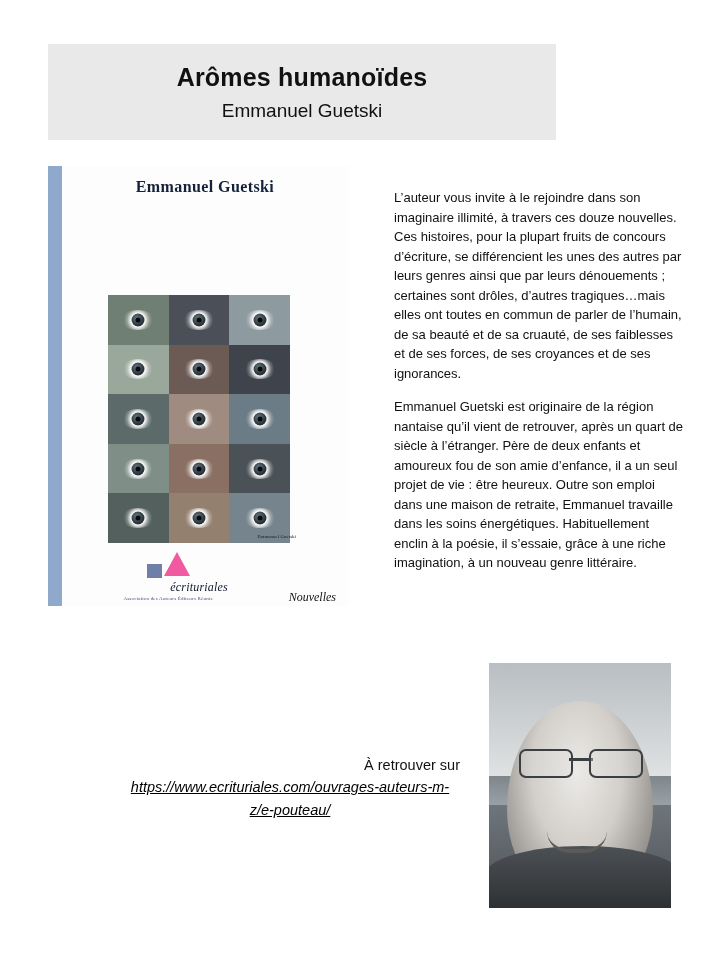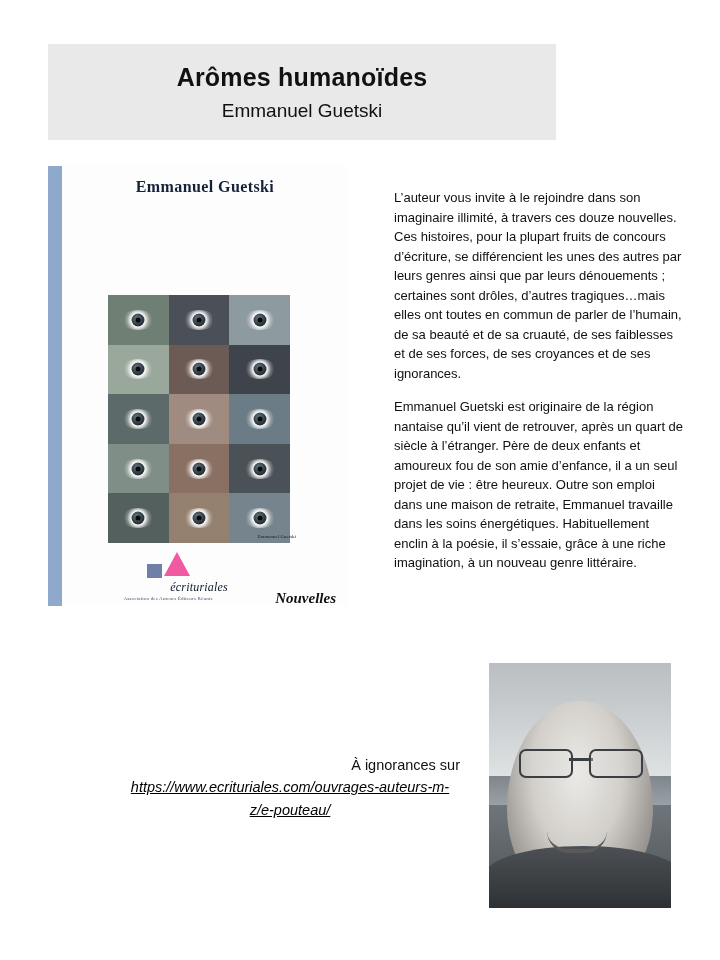--- a/index.html
+++ b/index.html
@@ -186,23 +186,23 @@
     font-size: 5px;
     color: #44506e;
     letter-spacing: 0.2px;
     margin-top: 1px;
   }
   .cover-genre {
     position: absolute;
     right: 12px;
     top: 424px;
     font-family: "Liberation Serif", serif;
-    font-size: 15px;
+    font-size: 12px;
     font-style: italic;
-    font-weight: bold;
+    font-weight: normal;
     color: #111111;
   }
   .cover-art-credit {
     position: absolute;
     right: 52px;
     top: 368px;
     font-family: "Liberation Serif", serif;
     font-size: 5px;
     color: #1b1b1b;
   }
@@ -430,21 +430,21 @@
     <div class="cover-genre">Nouvelles</div>
   </div>
 </div>
 
 <div class="desc">
   <p>L’auteur vous invite à le rejoindre dans son imaginaire illimité, à travers ces douze nouvelles. Ces histoires, pour la plupart fruits de concours d’écriture, se différencient les unes des autres par leurs genres ainsi que par leurs dénouements ; certaines sont drôles, d’autres tragiques…mais elles ont toutes en commun de parler de l’humain, de sa beauté et de sa cruauté, de ses faiblesses et de ses forces, de ses croyances et de ses ignorances.</p>
   <p>Emmanuel Guetski est originaire de la région nantaise qu’il vient de retrouver, après un quart de siècle à l’étranger. Père de deux enfants et amoureux fou de son amie d’enfance, il a un seul projet de vie : être heureux. Outre son emploi dans une maison de retraite, Emmanuel travaille dans les soins énergétiques. Habituellement enclin à la poésie, il s’essaie, grâce à une riche imagination, à un nouveau genre littéraire.</p>
 </div>
 
 <div class="footer-link-block">
-  <span class="footer-lead">À ignorances sur</span>
+  <span class="footer-lead">À retrouver sur</span>
   <a class="footer-url" href="#">https://www.ecrituriales.com/ouvrages-auteurs-m-z/e-pouteau/</a>
 </div>
 
 <div class="photo">
   <div class="photo-sky"></div>
   <div class="photo-sea"></div>
   <div class="photo-ground"></div>
   <div class="photo-head"></div>
   <div class="photo-body"></div>
   <div class="glasses">

